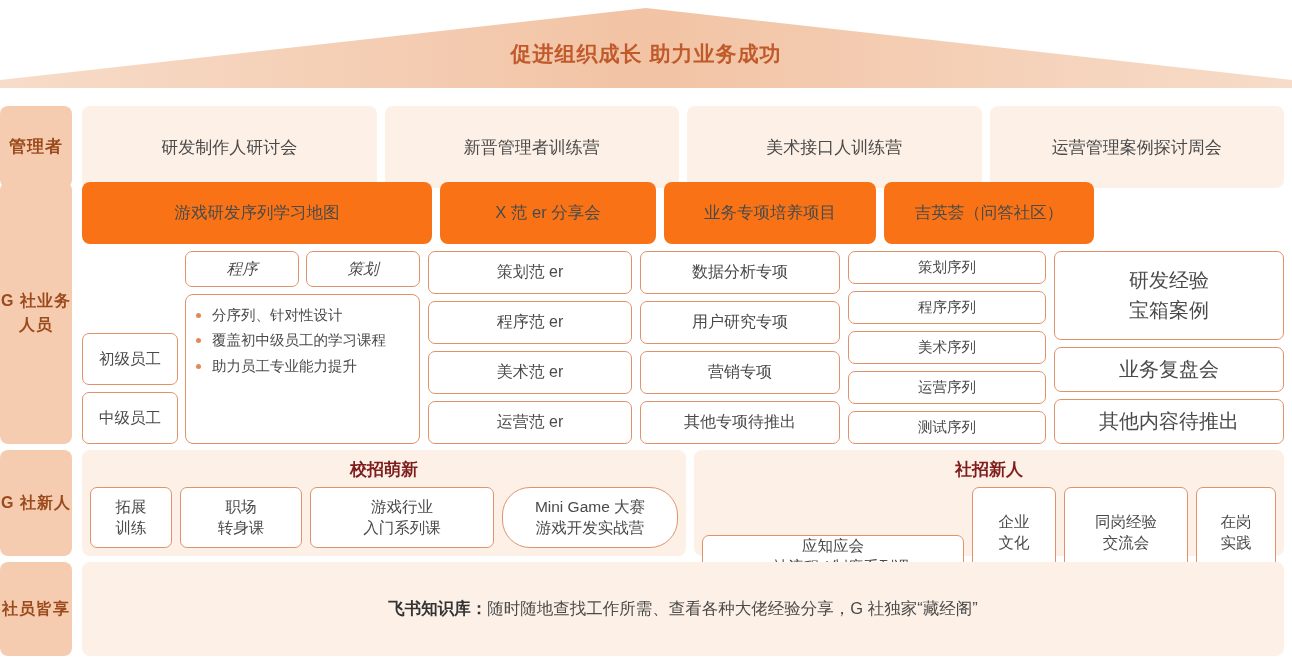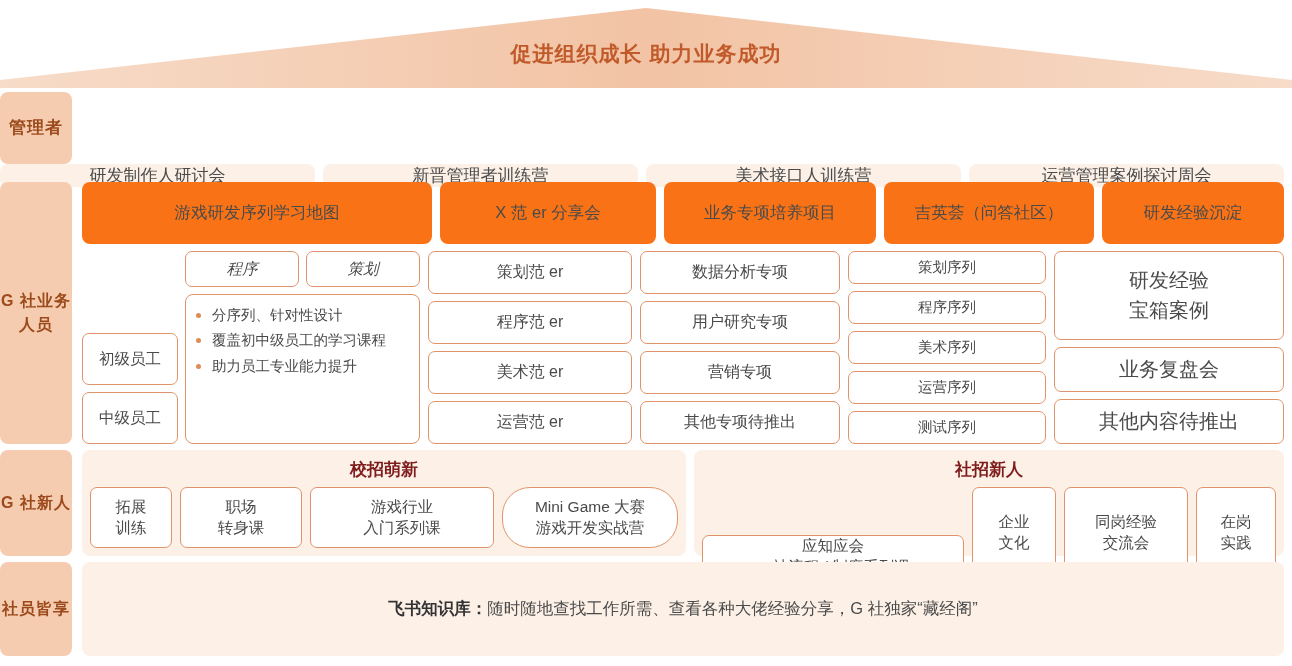--- a/index.html
+++ b/index.html
@@ -64,21 +64,21 @@
     line-height: 1.35;
     letter-spacing: 1px;
   }
   .row-body {
     flex: 1 1 auto;
     display: flex;
     gap: 8px;
   }
 
   
-  #row-managers { top: 92px; height: 82px; flex-direction: column; }
+  #row-managers { top: 106px; height: 82px; }
   .mgr-card {
     flex: 1 1 0;
     background: #fcf0e7;
     border-radius: 8px;
     display: flex;
     align-items: center;
     justify-content: center;
     font-size: 17px;
     color: #4a4a4a;
   }
@@ -233,21 +233,20 @@
 
   <div class="row" id="row-biz" style="width:1292px;">
     <div class="row-label" style="font-size:16px;line-height:1.5;">G 社业务人员</div>
     <div class="row-body" style="padding-right:8px;">
 
       <div class="biz-top">
         <div class="bt-1">游戏研发序列学习地图</div>
         <div class="bt-2">X 范 er 分享会</div>
         <div class="bt-3">业务专项培养项目</div>
         <div class="bt-4">吉英荟（问答社区）</div>
-        <div class="bt-5">研发经验沉淀</div>
       </div>
 
       <div class="biz-bottom">
 
         <div class="lm-col">
           <div class="lm-left">
             <div class="pill">初级员工</div>
             <div class="pill">中级员工</div>
           </div>
           <div class="lm-right">

